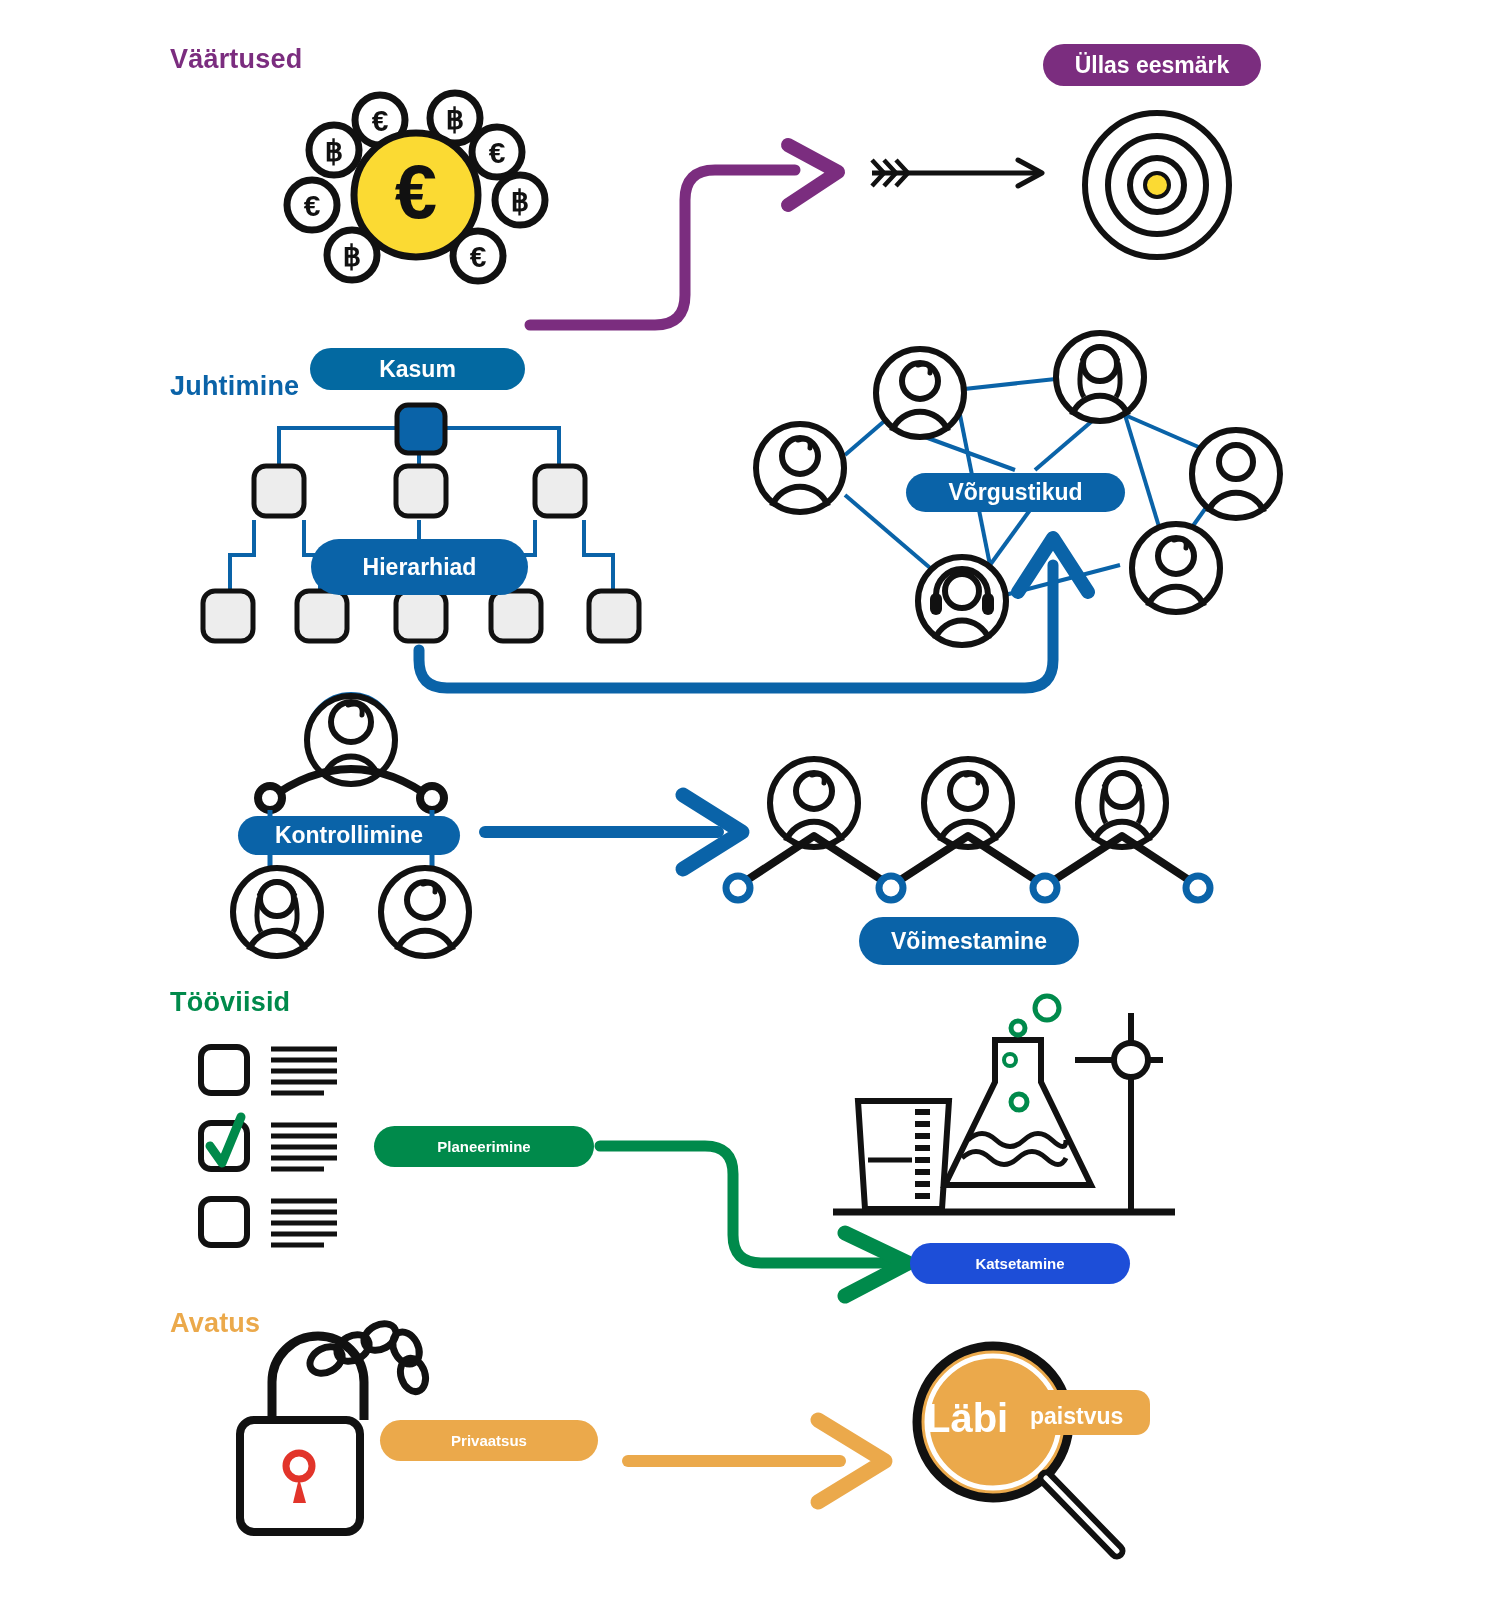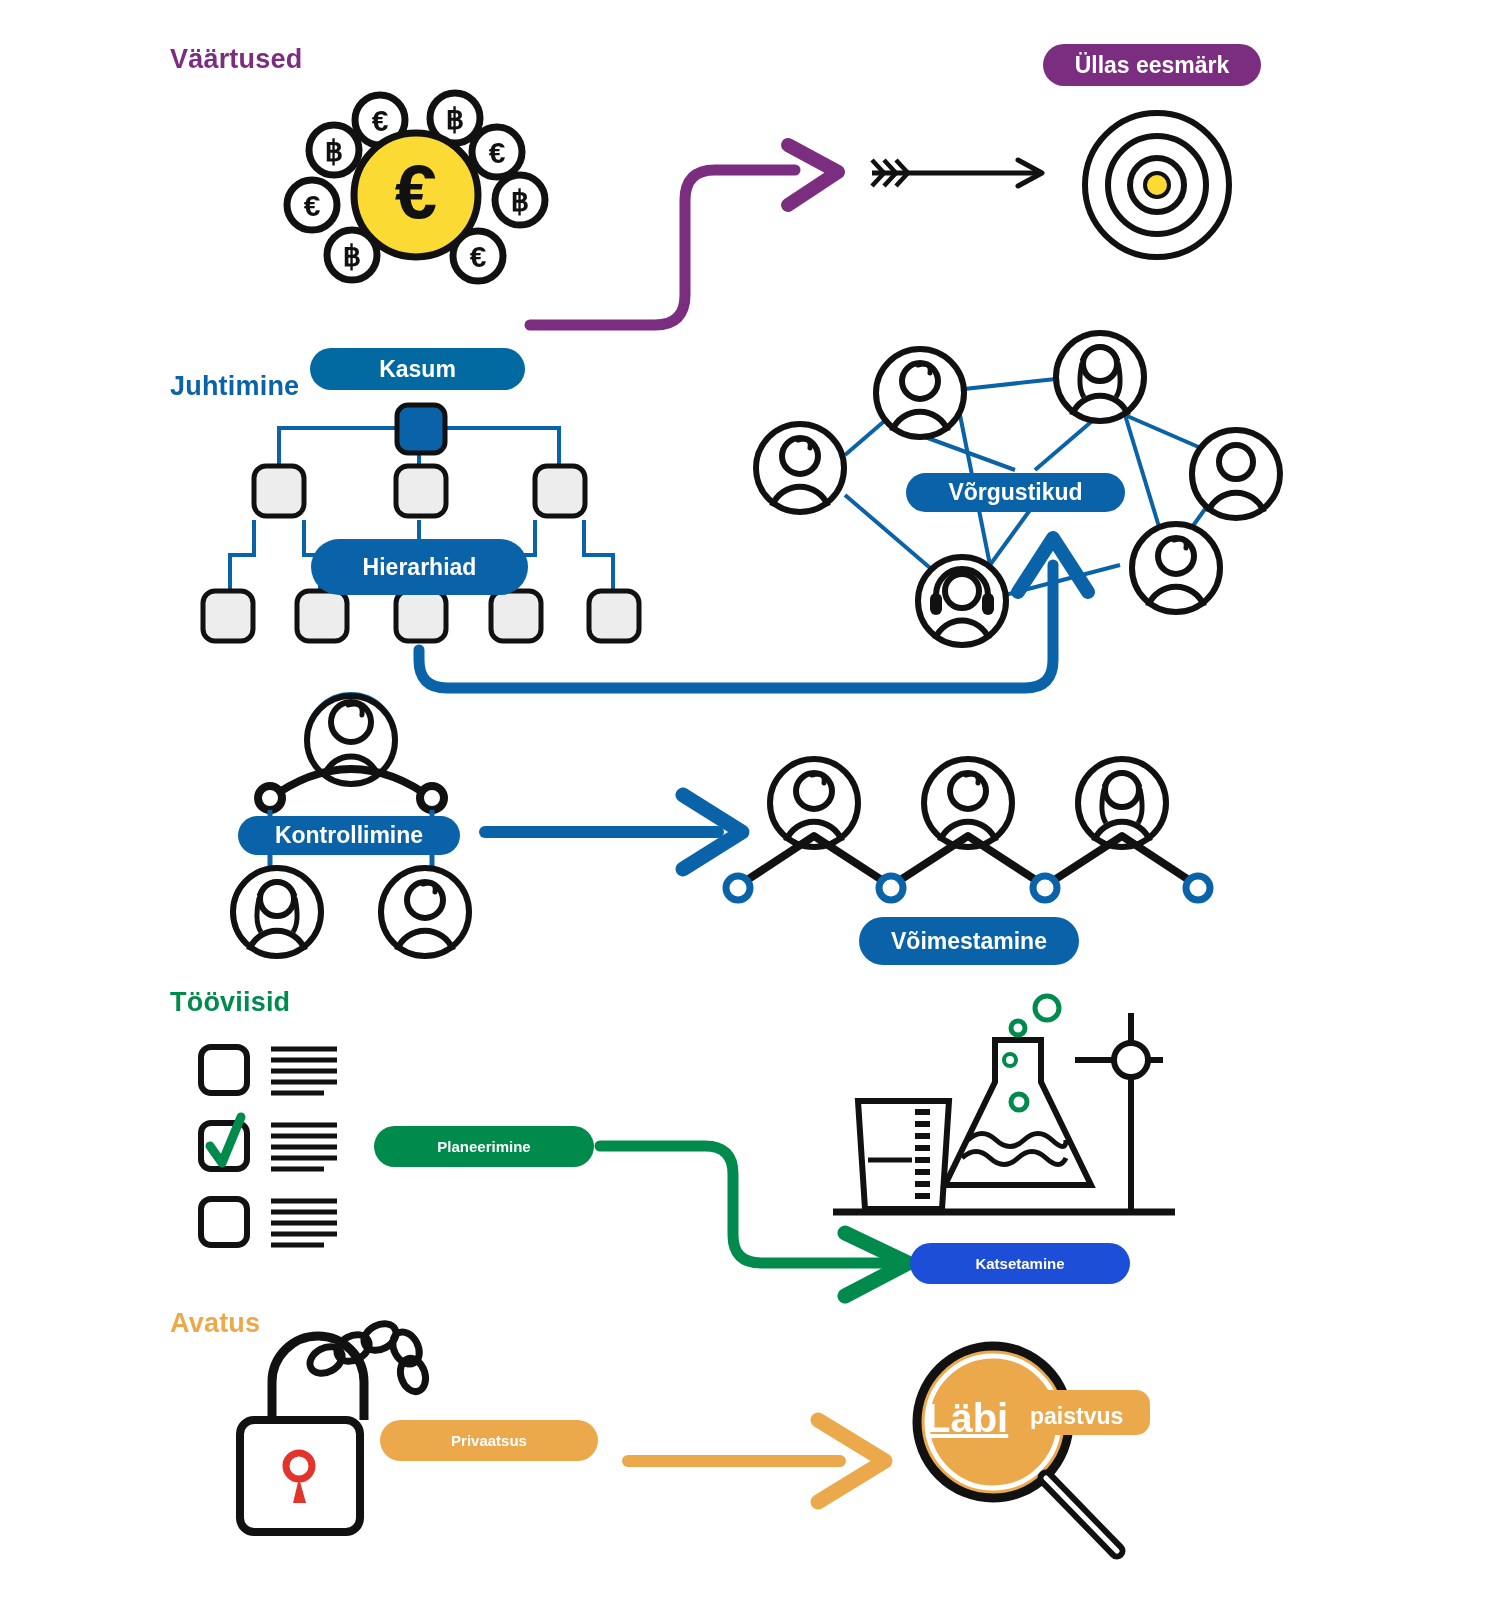--- a/index.html
+++ b/index.html
@@ -6,21 +6,21 @@
   body{width:1500px;height:1614px;position:relative;overflow:hidden;
        font-family:"Liberation Sans","DejaVu Sans",sans-serif;}
   .stage{position:absolute;inset:0;padding-left:30px;}
   svg.layer{position:absolute;left:0;top:0;width:1500px;height:1614px;overflow:visible;}
   .heading{position:absolute;font-weight:bold;font-size:27px;letter-spacing:.2px;white-space:nowrap;}
   .pill{position:absolute;display:flex;align-items:center;justify-content:center;
         color:#fff;font-weight:bold;border-radius:999px;white-space:nowrap;text-align:center;}
   .pill span{display:block;}
   .label-md{font-size:15px;}
   .label-lg{font-size:23px;}
-  #transp-word{position:absolute;color:#fff;font-weight:bold;font-size:40px;z-index:6;white-space:nowrap;text-decoration:underline;}
+  #transp-word{position:absolute;color:#fff;font-weight:bold;font-size:40px;z-index:6;white-space:nowrap;}
   #transp-rest{position:absolute;color:#fff;font-weight:bold;font-size:23px;white-space:nowrap;z-index:5;}
 </style>
 </head>
 <body>
 
 <div class="stage">
 
   <div class="heading" style="left:170px;top:44px;color:#7B2D7F;">Väärtused</div>
   <div class="heading" style="left:170px;top:371px;color:#0A63A8;">Juhtimine</div>
   <div class="heading" style="left:170px;top:987px;color:#008A4B;">Tööviisid</div>

